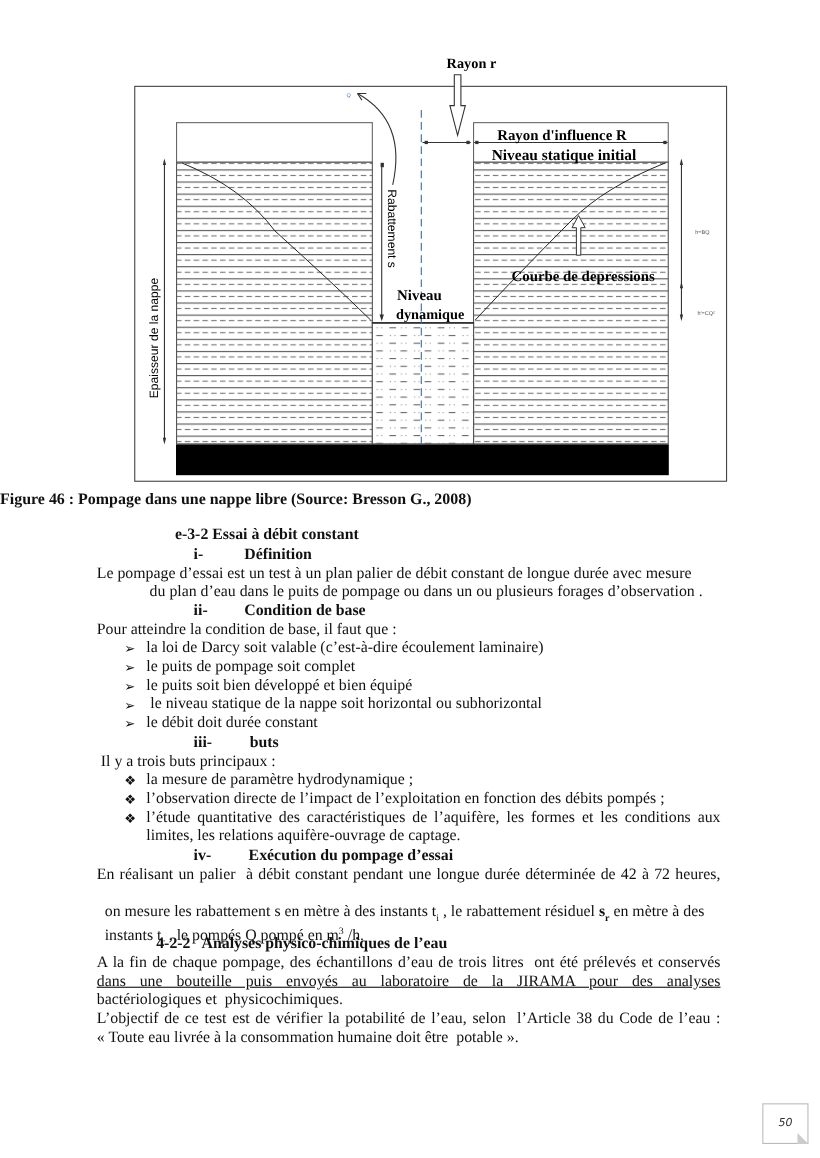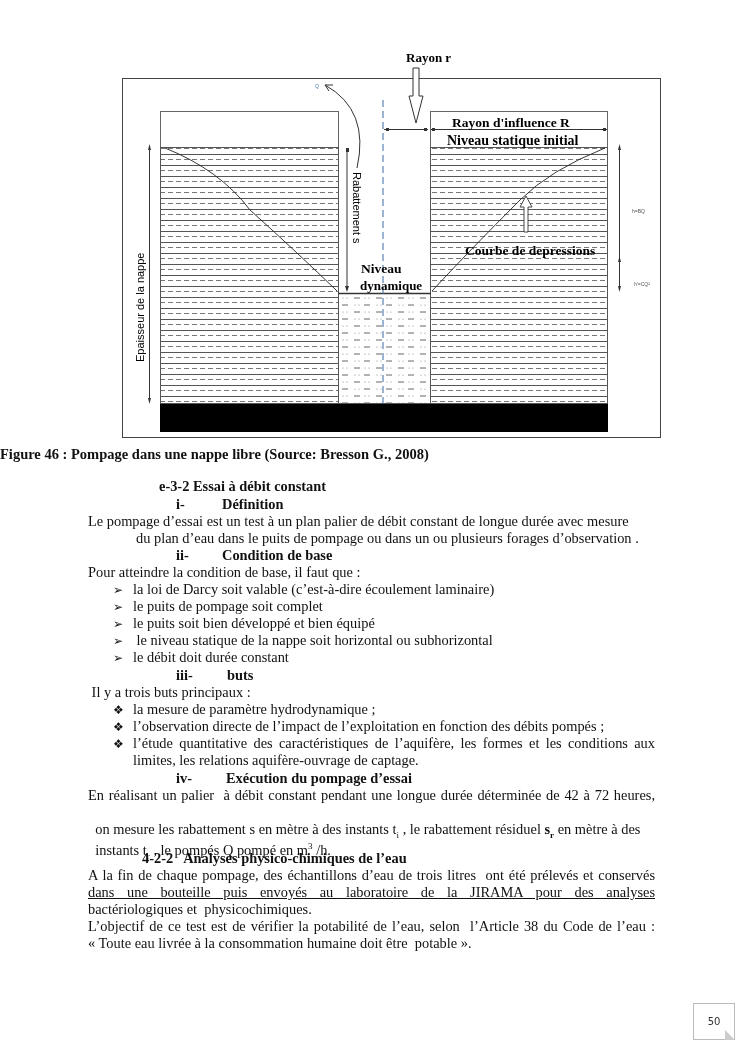--- a/index.html
+++ b/index.html
@@ -7,21 +7,21 @@
          font-family: "Liberation Serif", serif; color: #111; }
   #figure { position: absolute; left: 0; top: 0; width: 745px; height: 445px; }
   .caption { position: absolute; left: 0; width: 666px; top: 446px; text-align: left;
              font-weight: bold; font-size: 14.5px; font-family: Liberation Serif, serif; }
   .txt { position: absolute; font-size: 14.4px; line-height: 17.3px; white-space: nowrap; }
   .bold { font-weight: bold; }
   .just { white-space: normal; text-align: justify; text-align-last: justify; }
   .bullet { position: absolute; font-size: 12px; }
   .pagebox { position: absolute; left: 693px; top: 1003px; width: 40px; height: 35px;
              border: 1px solid #bbb; background: #fff; font-family: "DejaVu Sans", sans-serif;
-             font-size: 10px; text-align: center; line-height: 35px; color: #333; }
+             font-size: 10px; text-align: center; line-height: 35px; color: #333; font-style: italic; }
   .pagecurl { position: absolute; right: -1px; bottom: -1px; width: 0; height: 0;
               border-left: 10px solid #ccc; border-top: 10px solid transparent; }
 </style>
 </head>
 <body>
 
 <svg id="figure" viewBox="0 0 745 445" xmlns="http://www.w3.org/2000/svg">
   <defs>
     <pattern id="strata" x="0" y="0" width="8" height="11" patternUnits="userSpaceOnUse">
       <rect width="8" height="11" fill="#fff"></rect>

